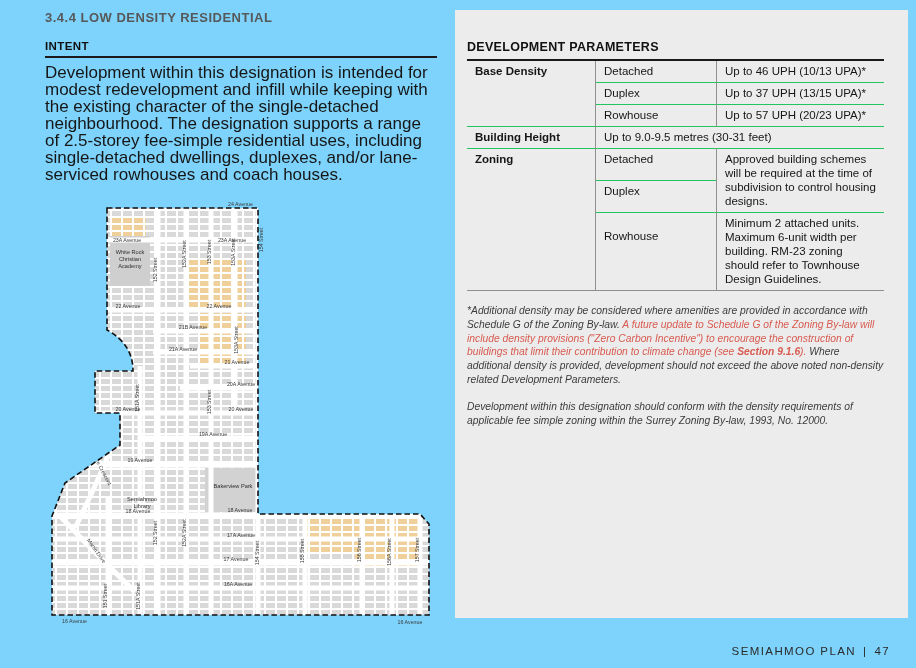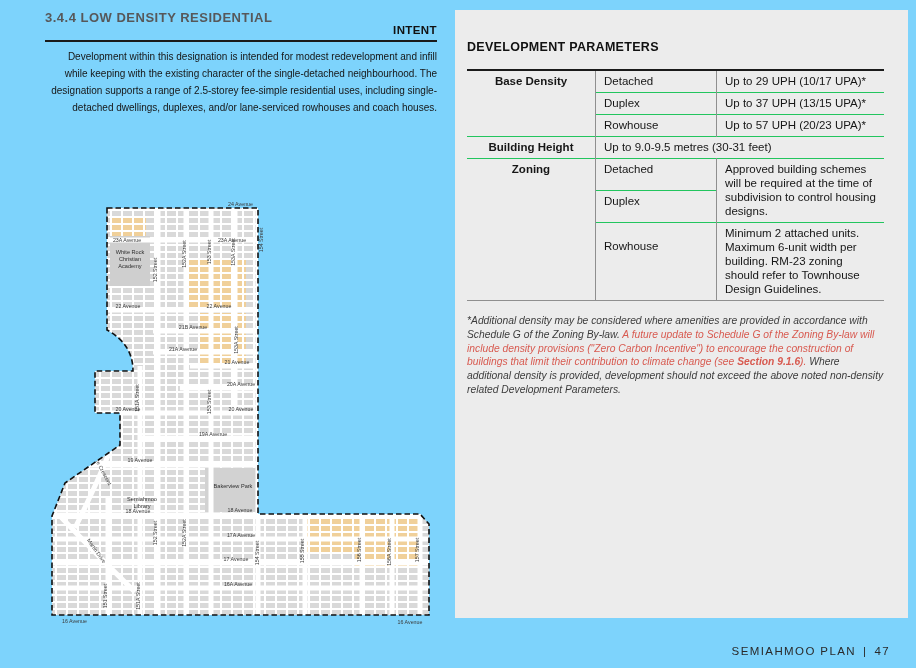--- a/index.html
+++ b/index.html
@@ -2,39 +2,39 @@
 <html><head>
 <meta charset="utf-8">
 <style>
   html,body{margin:0;padding:0;background:#fff;}
   #page{position:relative;width:916px;height:668px;background:#7dd3fc;
         font-family:"Liberation Sans", sans-serif;color:#1a1a1a;overflow:hidden;}
 
   
   .section-title{position:absolute;left:45px;top:10px;font-size:13px;font-weight:bold;
                  letter-spacing:.5px;color:#57585a;}
-  .intent{position:absolute;left:45px;top:24px;width:392px;text-align:right;}
+  .intent{position:absolute;left:45px;top:40px;width:392px;}
   .intent h2{margin:0 0 6px 0;font-size:11.5px;font-weight:bold;letter-spacing:.4px;
              color:#111;padding-bottom:4px;border-bottom:2px solid #1a1a1a;}
-  .intent p{margin:0;font-size:10px;line-height:17px;color:#161616;}
+  .intent p{margin:0;font-size:17px;line-height:17px;color:#161616;}
 
   
   .map{position:absolute;left:45px;top:196px;}
   .map text{font-family:"Liberation Sans", sans-serif;font-size:5.3px;fill:#3a3a3a;}
   .map .place{font-size:5.6px;fill:#2e2e2e;}
 
   
   .panel{position:absolute;left:455px;top:10px;width:453px;height:608px;
          background:#ececec;box-sizing:border-box;padding:30px 24px 0 12px;}
   .panel h2{margin:0;font-size:12.5px;font-weight:bold;letter-spacing:.3px;color:#111;
-            padding-bottom:15px;border-bottom:2px solid #1a1a1a;}
+            padding-bottom:5px;border-bottom:2px solid #1a1a1a;}
   table.params{border-collapse:collapse;width:100%;font-size:11.5px;color:#161616;
                border-bottom:1px solid #8f8f8f;}
   table.params td{padding:3px 8px 4px 8px;vertical-align:top;line-height:14px;}
-  td.lab{font-weight:bold;width:112px;text-align:center;}
+  td.lab{font-weight:bold;width:112px;}
   td.typ{width:104px;}
   .br{border-right:1px solid #8f8f8f;}
   .bt{border-top:1px solid #22c55e;}
   td.val{line-height:14.5px;}
   td.pad-tall{padding-top:5px;padding-bottom:12px;}
 
   .footnote{font-style:italic;font-size:10.3px;line-height:13.8px;color:#3c3c3c;
             margin-top:13px;}
   .footnote p{margin:0 0 13px 0;}
   .fn-red{color:#d85a50;}
@@ -169,21 +169,21 @@
   </svg>
 
   <div class="panel">
     <h2>DEVELOPMENT PARAMETERS</h2>
 
     <table class="params">
       <tbody>
           <tr>
         <td class="lab br" rowspan="3">Base Density</td>
         <td class="typ br">Detached</td>
-        <td class="val">Up to 29 UPH (10/17 UPA)*</td>
+        <td class="val">Up to 46 UPH (10/13 UPA)*</td>
       </tr>
       <tr>
         <td class="typ br bt">Duplex</td>
         <td class="val bt">Up to 37 UPH (13/15 UPA)*</td>
       </tr>
       <tr>
         <td class="typ br bt">Rowhouse</td>
         <td class="val bt">Up to 57 UPH (20/23 UPA)*</td>
       </tr>
       <tr>
@@ -200,20 +200,21 @@
       </tr>
       <tr>
         <td class="typ br bt" style="padding-top:16px;">Rowhouse</td>
         <td class="val bt">Minimum 2 attached units. Maximum 6-unit width per building. RM-23 zoning should refer to Townhouse Design Guidelines.</td>
       </tr>
     </tbody>
       </table>
 
     <div class="footnote">
       <p><span>*Additional density may be considered where amenities are provided in accordance with Schedule G of the Zoning By-law. </span><span class="fn-red">A future update to Schedule G of the Zoning By-law will include density provisions ("Zero Carbon Incentive") to encourage the construction of buildings that limit their contribution to climate change (see </span><span class="fn-red-b">Section 9.1.6</span><span class="fn-red">). </span><span>Where additional density is provided, development should not exceed the above noted non-density related Development Parameters.</span></p>
+      <p>Development within this designation should conform with the density requirements of applicable fee simple zoning within the Surrey Zoning By-law, 1993, No. 12000.</p>
     </div>
   </div>
 
   <div class="footer">
     <span>SEMIAHMOO PLAN</span><span class="sep">|</span><span>47</span>
   </div>
 
 </div>
 
 </body></html>

